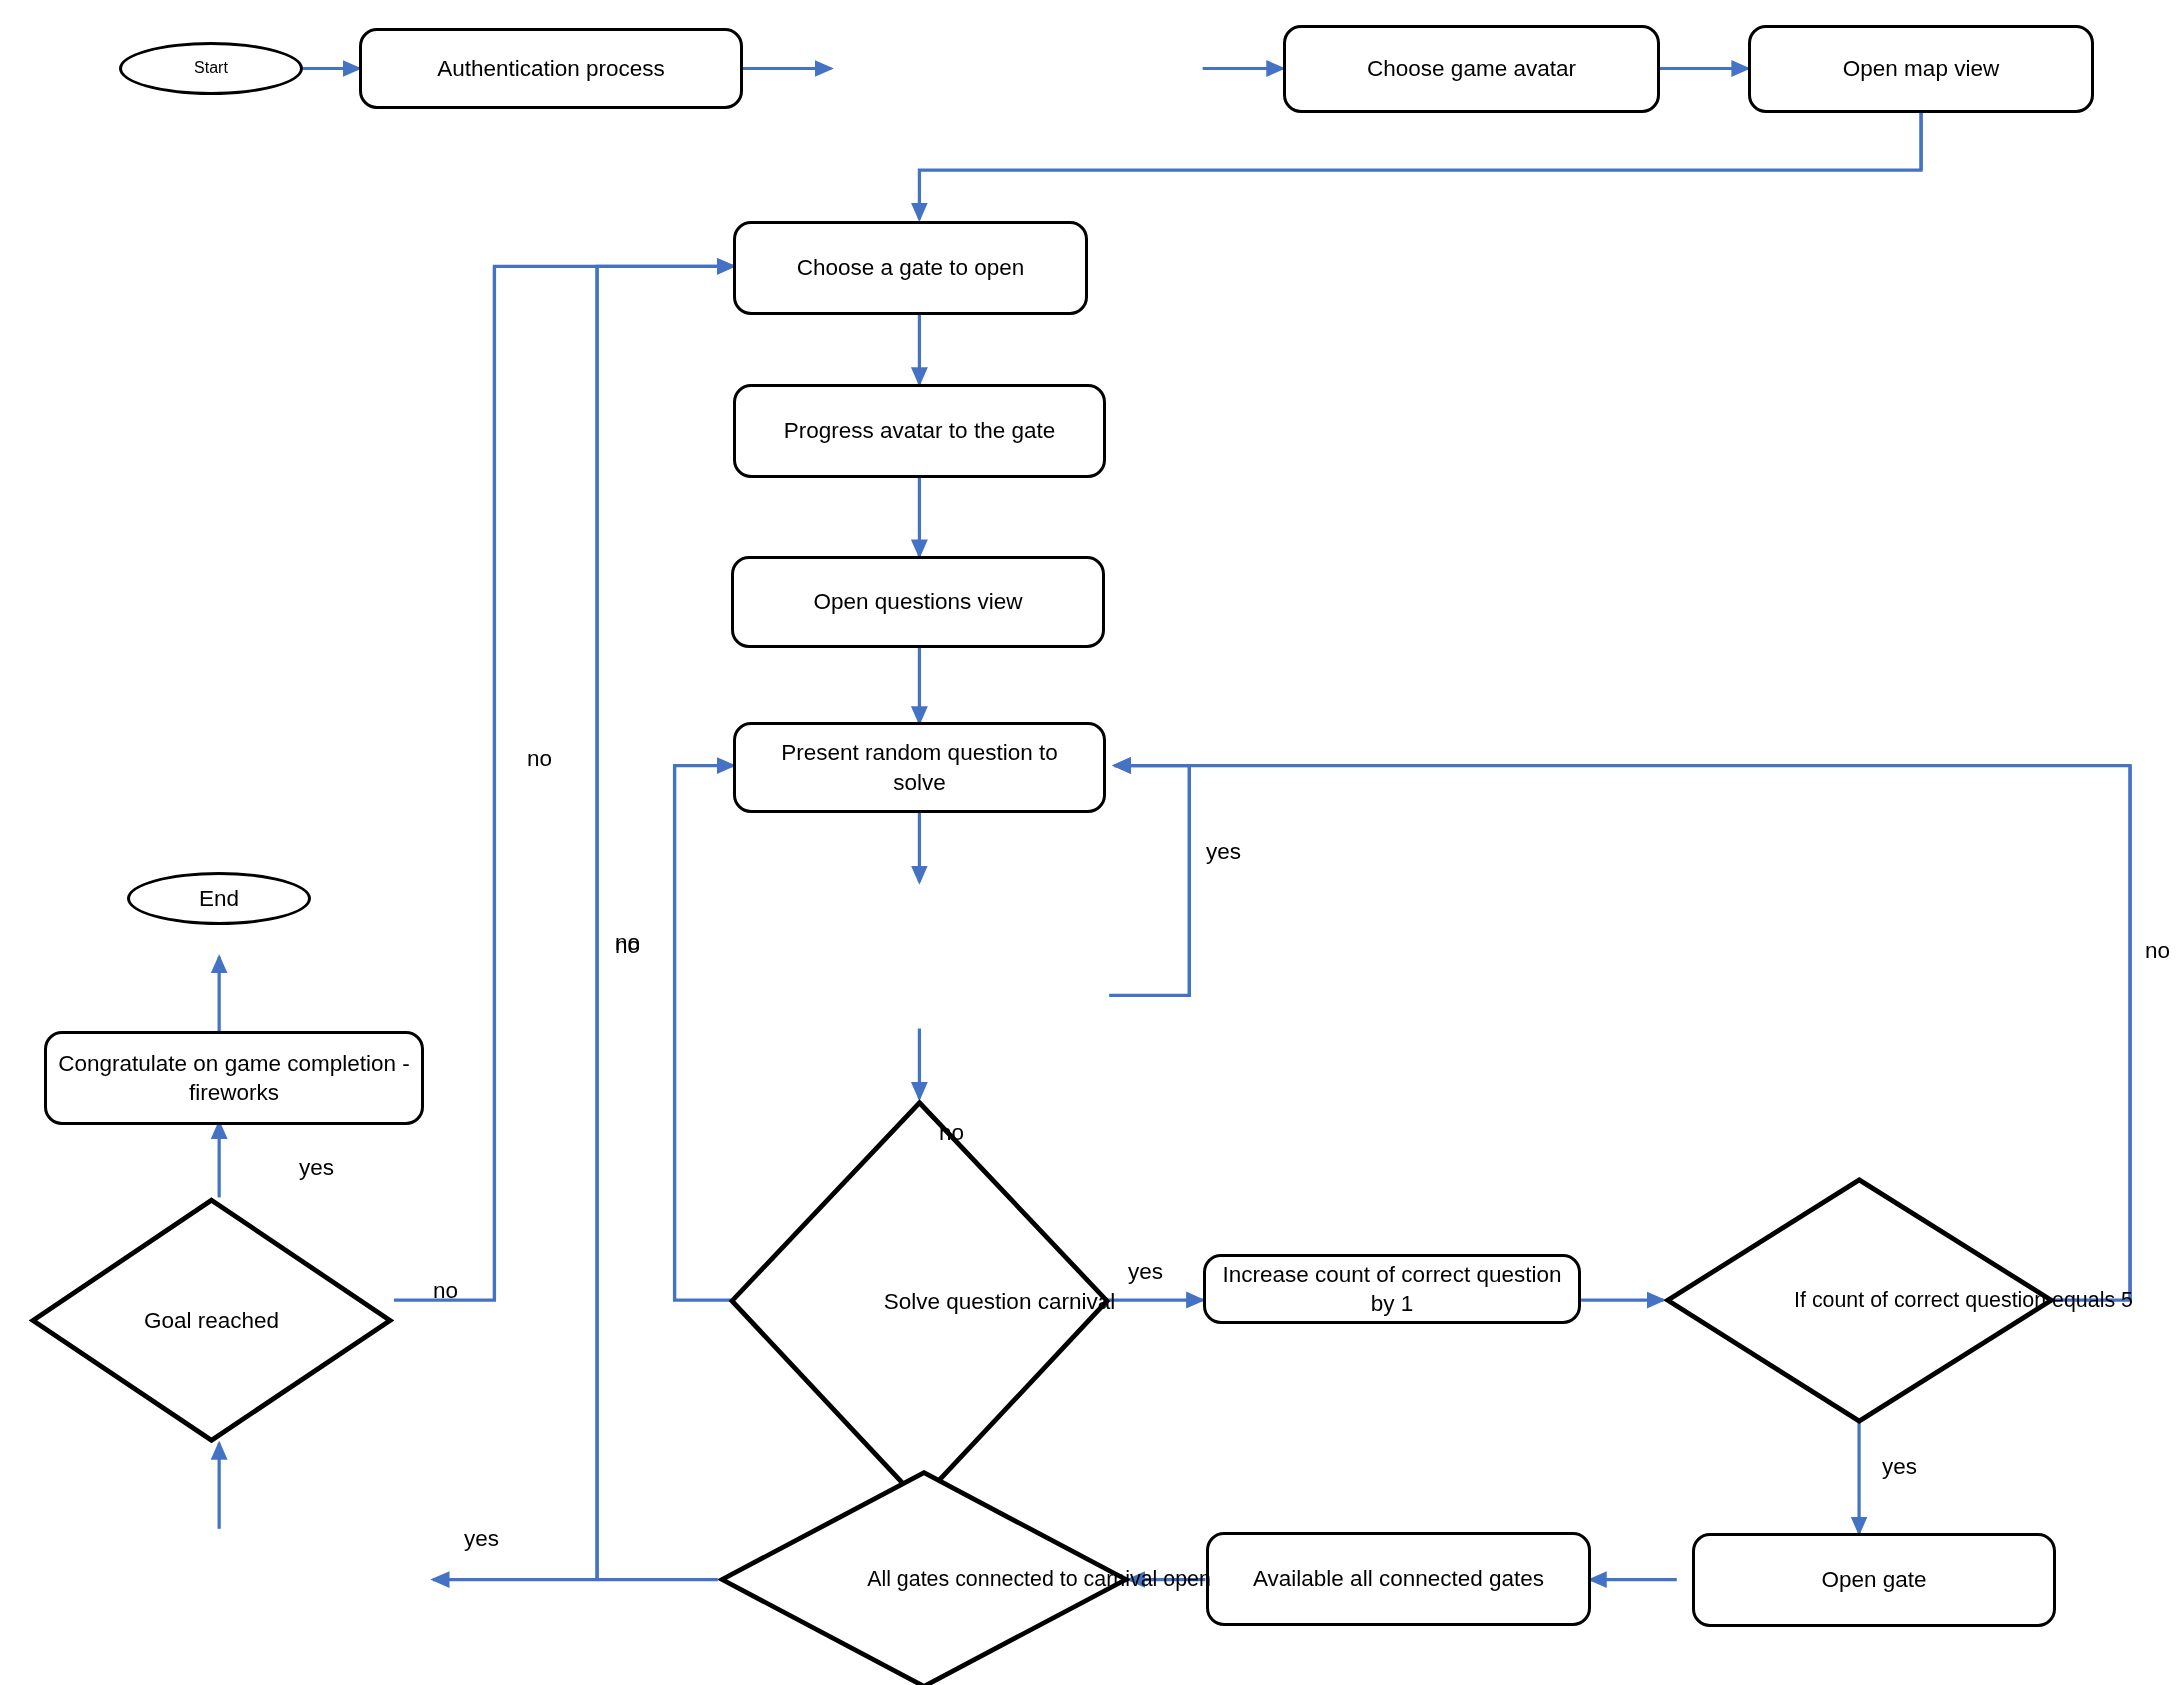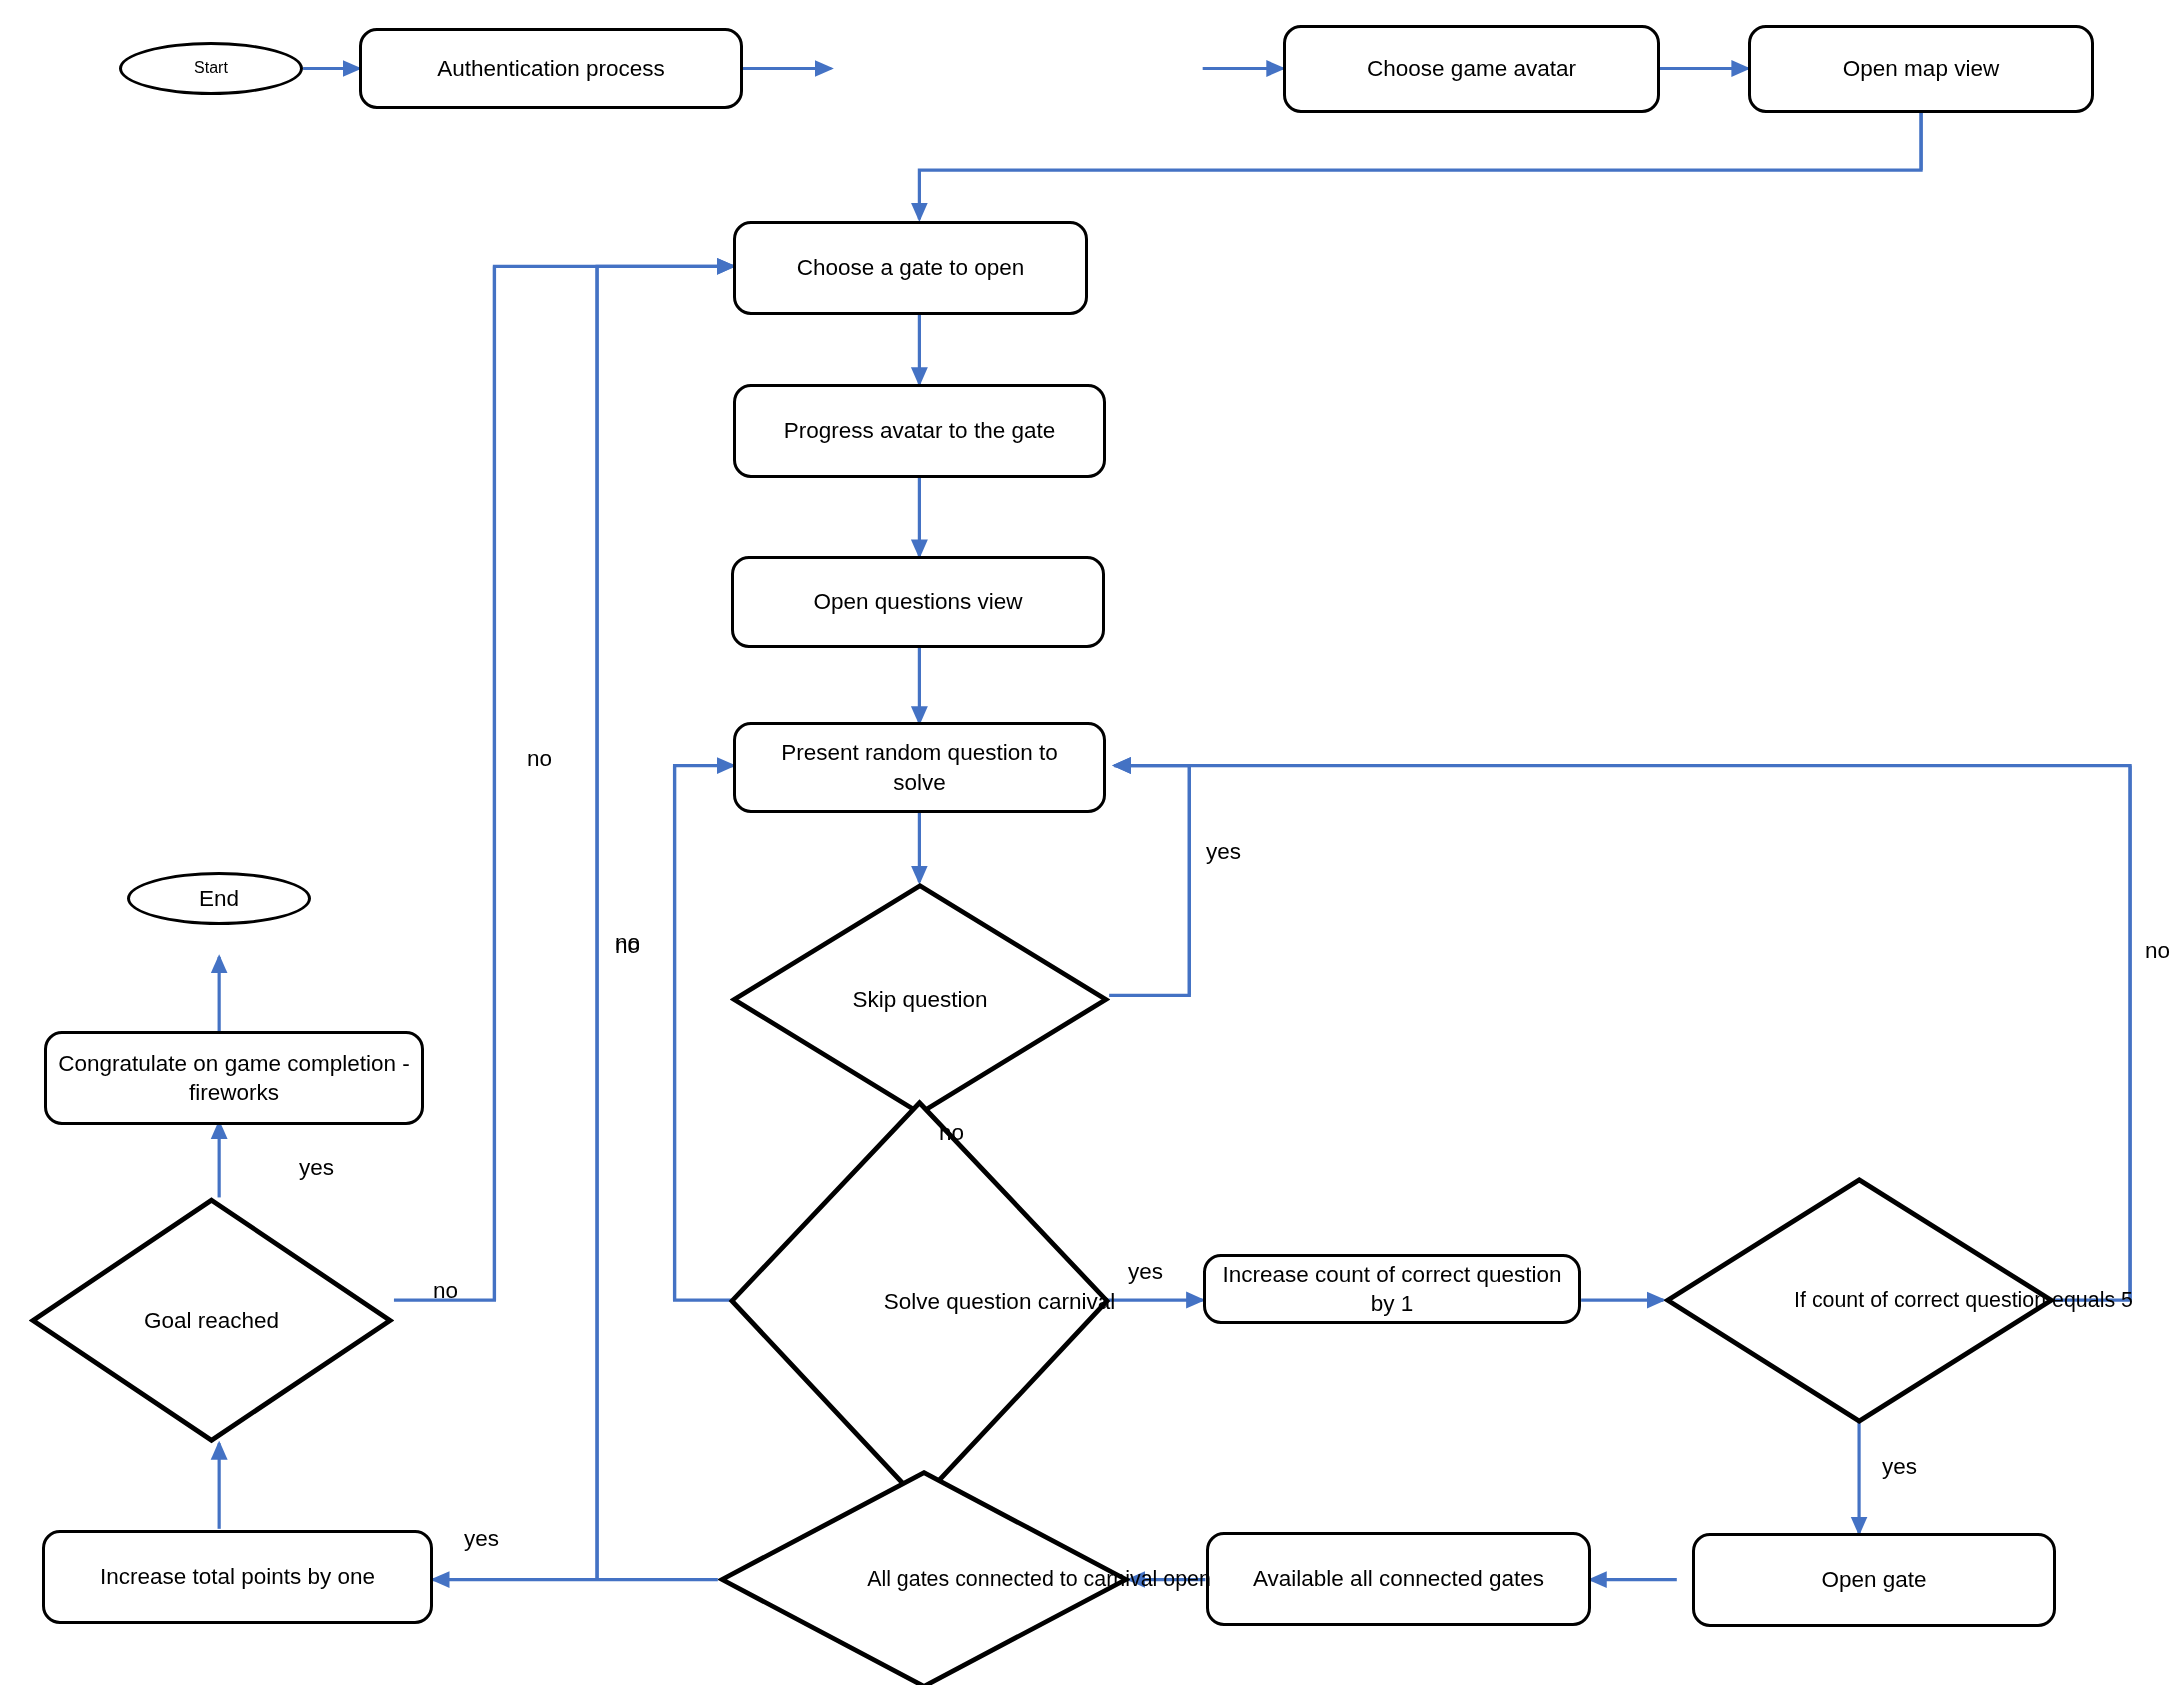--- a/index.html
+++ b/index.html
@@ -114,28 +114,20 @@
   </div>
 
   <div class="node proc" style="left:731px;top:556px;width:374px;height:92px;font-size:22.5px;">
     <span>Open questions view</span>
   </div>
 
   <div class="node proc" style="left:733px;top:722px;width:373px;height:91px;font-size:22.5px;padding:0 27px;">
     <span>Present  random question to solve</span>
   </div>
 
-  <div class="dia-wrap" style="left:730px;top:882px;width:380px;height:235px;">
-    <svg width="380" height="235" viewBox="0 0 710 440" xmlns="http://www.w3.org/2000/svg">
-      <polygon points="355,7 703,220 355,433 7,220" fill="#ffffff" stroke="#000000" stroke-width="9"></polygon>
-    </svg>
-    <div class="dia-label" style="font-size:22.5px;">
-      <span>Skip question</span>
-    </div>
-  </div>
 
   <div class="dia-wrap" style="left:728px;top:1099px;width:383px;height:406px;">
     <svg width="383" height="406" viewBox="0 0 716 760" xmlns="http://www.w3.org/2000/svg">
       <polygon points="358,7 709,378 358,753 7,378" fill="#ffffff" stroke="#000000" stroke-width="9"></polygon>
     </svg>
     <div class="dia-label" style="font-size:22.5px;padding:0 80px;">
       <span>Solve question carnival</span>
     </div>
   </div>
 
@@ -162,23 +154,20 @@
 
   <div class="dia-wrap" style="left:718px;top:1470px;width:412px;height:219px;">
     <svg width="412" height="219" viewBox="0 0 770 410" xmlns="http://www.w3.org/2000/svg">
       <polygon points="385,5 763,205 385,405 7,205" fill="#ffffff" stroke="#000000" stroke-width="9"></polygon>
     </svg>
     <div class="dia-label" style="font-size:21.4px;padding:0 115px;">
       <span>All gates connected to carnival open</span>
     </div>
   </div>
 
-  <div class="node proc" style="left:42px;top:1530px;width:391px;height:94px;font-size:22.5px;padding:0 16px;">
-    <span>Increase total points by one</span>
-  </div>
 
   <div class="dia-wrap" style="left:29px;top:1197px;width:365px;height:247px;">
     <svg width="365" height="247" viewBox="0 0 682 462" xmlns="http://www.w3.org/2000/svg">
       <polygon points="341,6 675,231 341,455 7,231" fill="#ffffff" stroke="#000000" stroke-width="9"></polygon>
     </svg>
     <div class="dia-label" style="font-size:22.5px;">
       <span>Goal reached</span>
     </div>
   </div>
 

